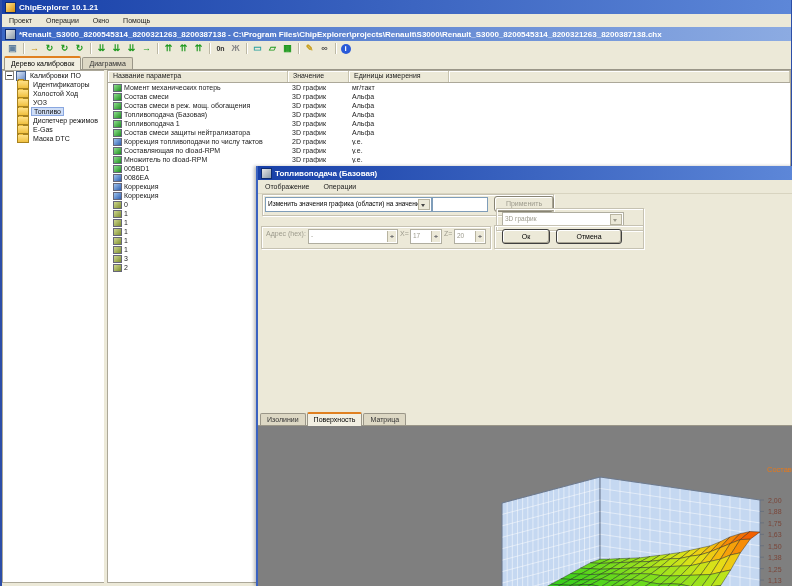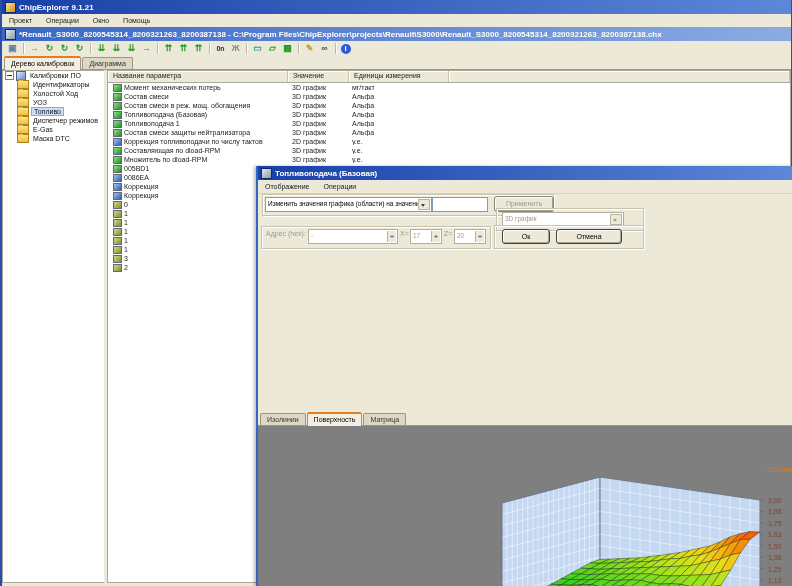--- a/index.html
+++ b/index.html
@@ -70,21 +70,21 @@
   #chart-host{position:absolute;left:0;top:260px;width:536px;height:160px;}
   #chart-host svg{display:block;}
 </style>
 </head>
 <body>
 
 <div id="screen">
 
   <div class="titlebar" style="top:0;">
     <span class="ticon"></span>
-    <span>ChipExplorer 9.1.21</span>
+    <span>ChipExplorer 10.1.21</span>
   </div>
 
   <div class="menubar" style="top:14px;" id="app-menubar">
       <span class="menu-item">Проект</span>
       <span class="menu-item">Операции</span>
       <span class="menu-item">Окно</span>
       <span class="menu-item">Помощь</span>
     </div>
 
   <div class="titlebar mdi" style="top:27px;">

